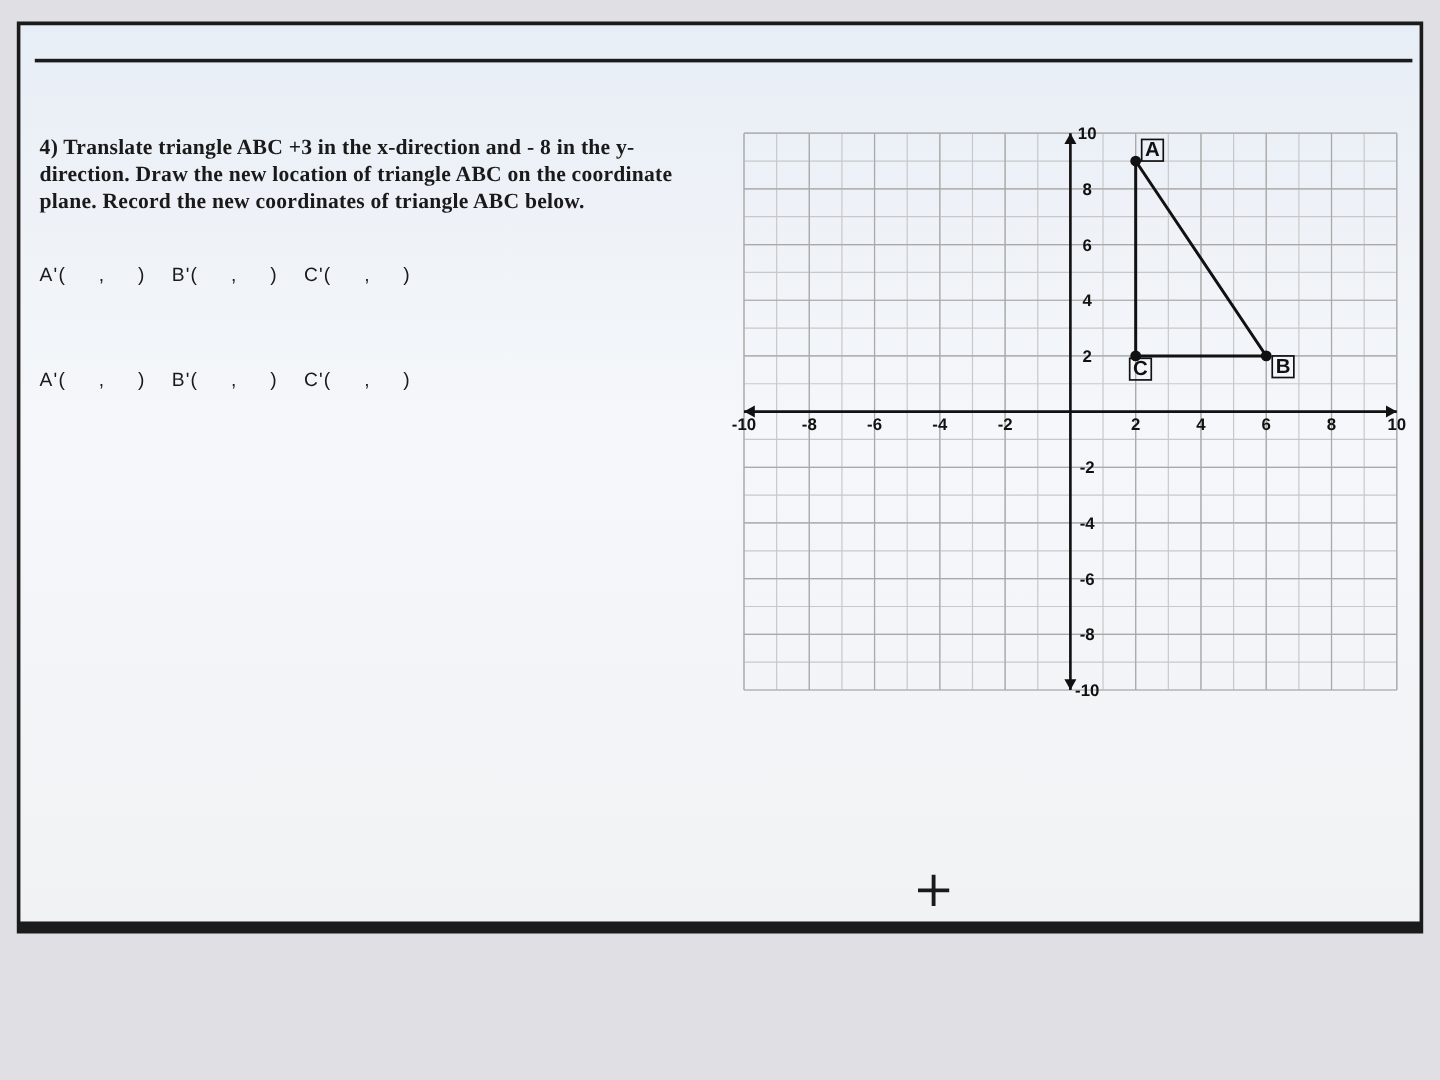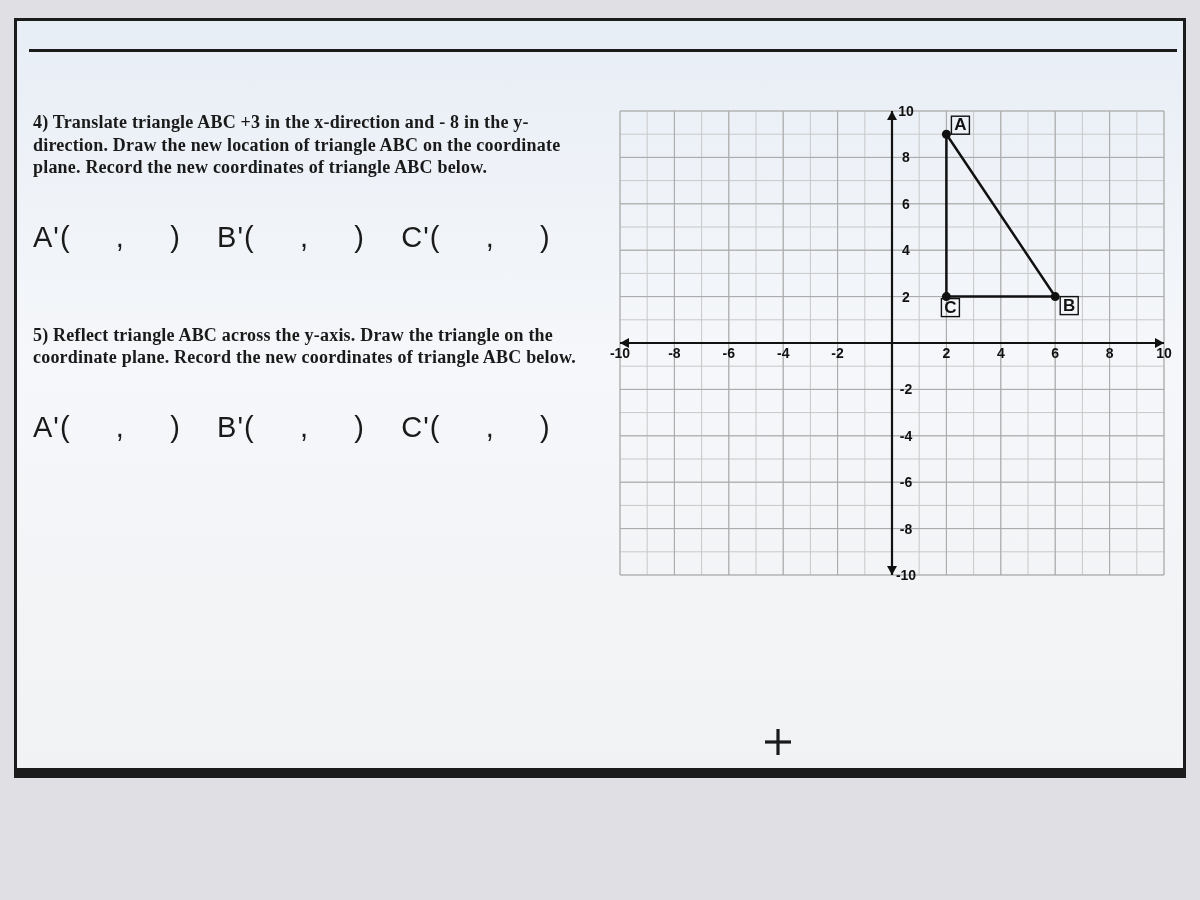--- a/index.html
+++ b/index.html
@@ -39,21 +39,21 @@
   .q-block { margin-bottom:50px; }
   .q-text {
     font-weight:700;
     font-size:18px;
     line-height:1.25;
     letter-spacing:.2px;
   }
   .ans-line {
     margin-top:42px;
     font-family: Arial, Helvetica, sans-serif;
-    font-size:29px;
+    font-size:16px;
     letter-spacing:1px;
   }
   .ans-line .slot {
     display:inline-block;
     min-width:6px;
   }
   .graph-wrap {
     position:absolute;
     left:585px; top:72px;
     width:580px; height:500px;
@@ -101,21 +101,20 @@
         &nbsp;&nbsp;
         <span>C'(</span>
         <span class="slot">&nbsp;&nbsp;&nbsp;</span>
         <span>,</span>
         <span class="slot">&nbsp;&nbsp;&nbsp;</span>
         <span>)</span>
       </div>
     </div>
 
     <div class="q-block" style="margin-top:70px;">
-      <div class="q-text">5) Reflect triangle ABC across the y-axis.  Draw the triangle on the coordinate plane.  Record the new coordinates of triangle ABC below.</div>
       <div class="ans-line">
         <span>A'(</span>
         <span class="slot">&nbsp;&nbsp;&nbsp;</span>
         <span>,</span>
         <span class="slot">&nbsp;&nbsp;&nbsp;</span>
         <span>)</span>
         &nbsp;&nbsp;
         <span>B'(</span>
         <span class="slot">&nbsp;&nbsp;&nbsp;</span>
         <span>,</span>

